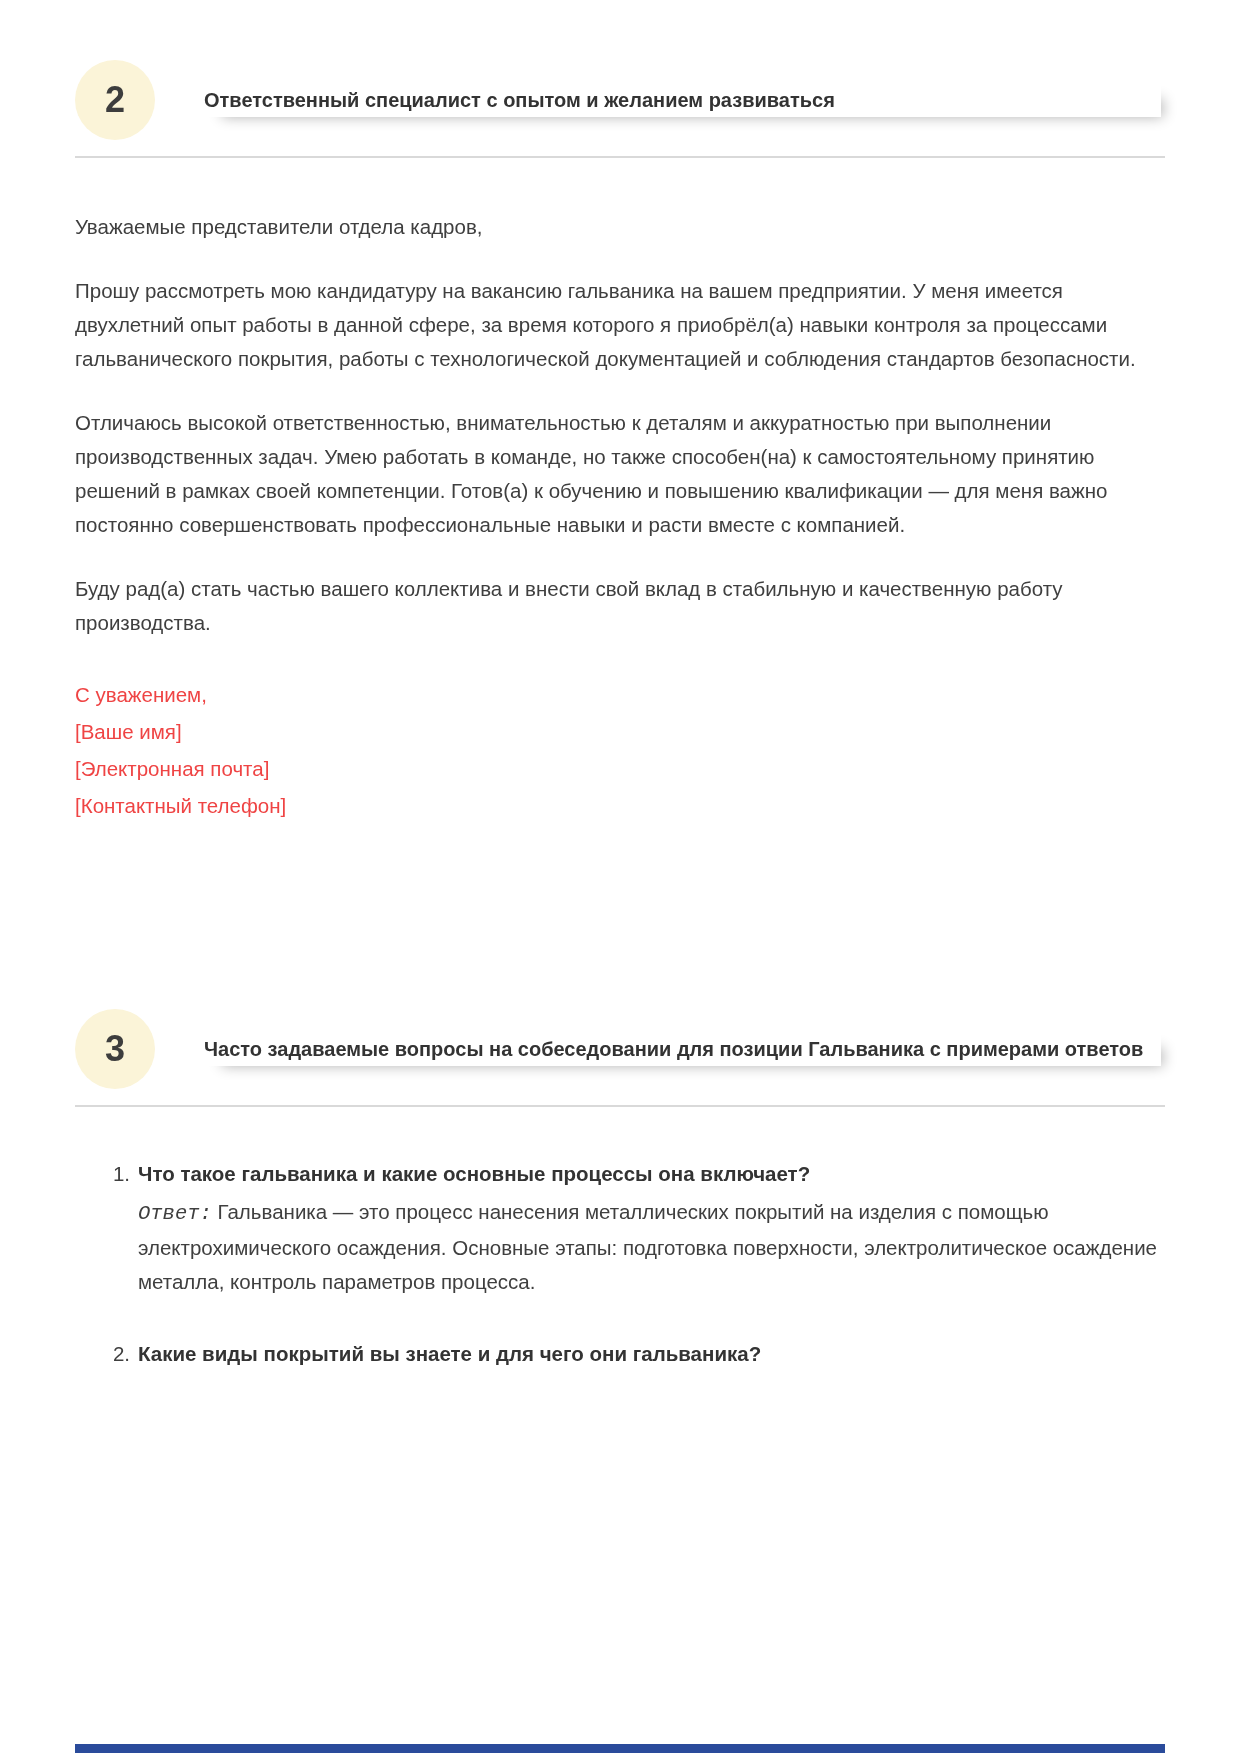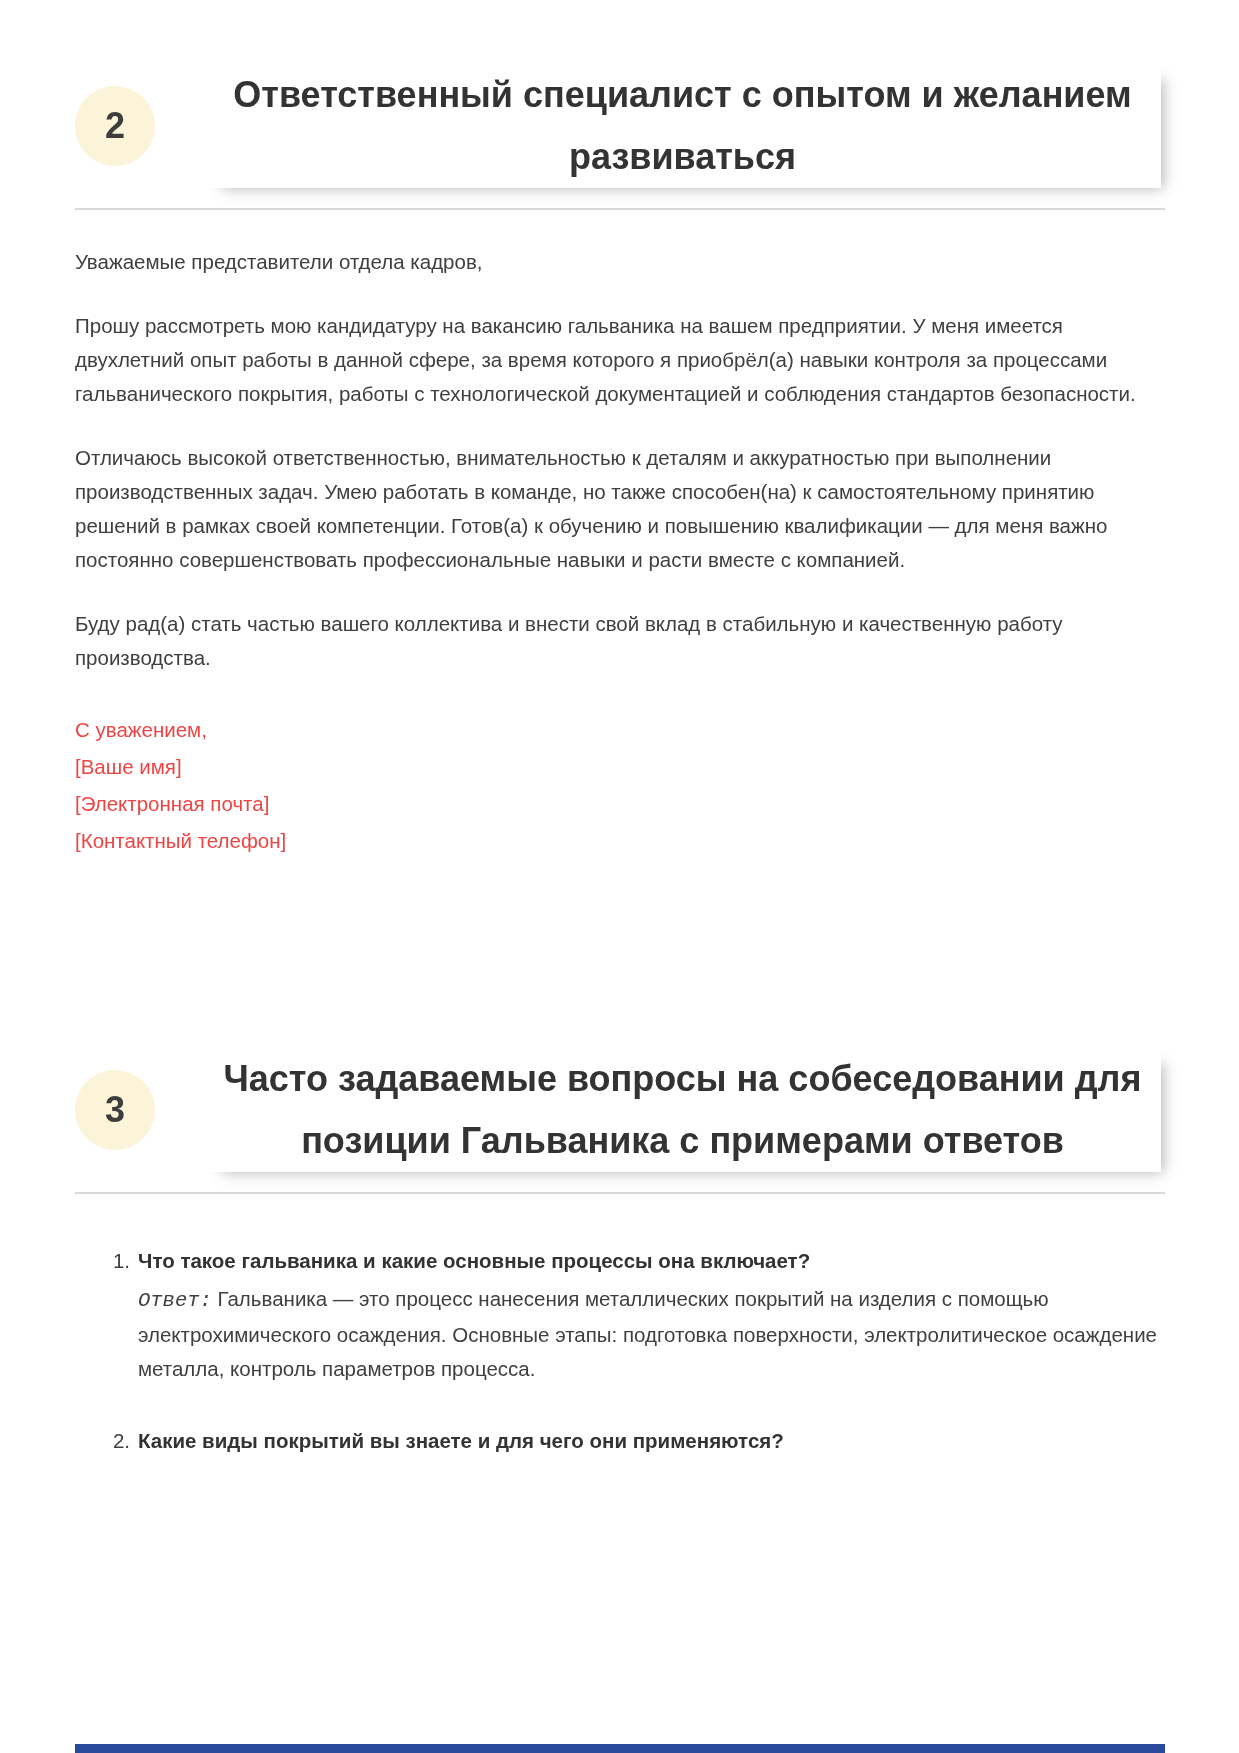--- a/index.html
+++ b/index.html
@@ -38,35 +38,34 @@
     justify-content: center;
   }
   .badge span {
     font-size: 36px;
     font-weight: 700;
     color: #3d3d3d;
   }
   .sec-title {
     margin: 4px;
     flex: 1;
-    font-size: 36px;
+    font-size: 20px;
     line-height: 1.72;
     font-weight: 700;
     color: #333333;
     box-shadow: 10px 8px 14px -8px rgba(0,0,0,0.30);
-    text-align: center;
   }
   .divider {
     border: 0;
     border-top: 2px solid #d9d9d9;
     margin: 16px 0 0 0;
     box-shadow: 6px 4px 8px -4px rgba(0,0,0,0.18);
   }
   
-  .body-copy { margin-top: 35px; }
+  .body-copy { margin-top: 52px; }
   .para {
     margin: 0 0 30px 0;
     font-size: 20.5px;
     line-height: 34px;
     color: #3f3f3f;
   }
   .signature { margin-top: 36px; }
   .sig-line {
     margin: 0;
     font-size: 20.5px;
@@ -160,21 +159,21 @@
           </div>
           <p class="qa-a">
             <em>Ответ:</em>
             <span>Гальваника — это процесс нанесения металлических покрытий на изделия с помощью электрохимического осаждения. Основные этапы: подготовка поверхности, электролитическое осаждение металла, контроль параметров процесса.</span>
           </p>
         </div>
 
         <div class="qa-item">
           <div class="qa-q">
             <span class="qa-num">2.</span>
-            <span class="qa-qt">Какие виды покрытий вы знаете и для чего они применяются?</span>
+            <span class="qa-qt">Какие виды покрытий вы знаете и для чего они гальваника?</span>
           </div>
         </div>
 
       </div>
     </section>
 
   </div>
 
   <div class="bottom-bar" style="background: rgb(42, 75, 155);"></div>
 </div>

